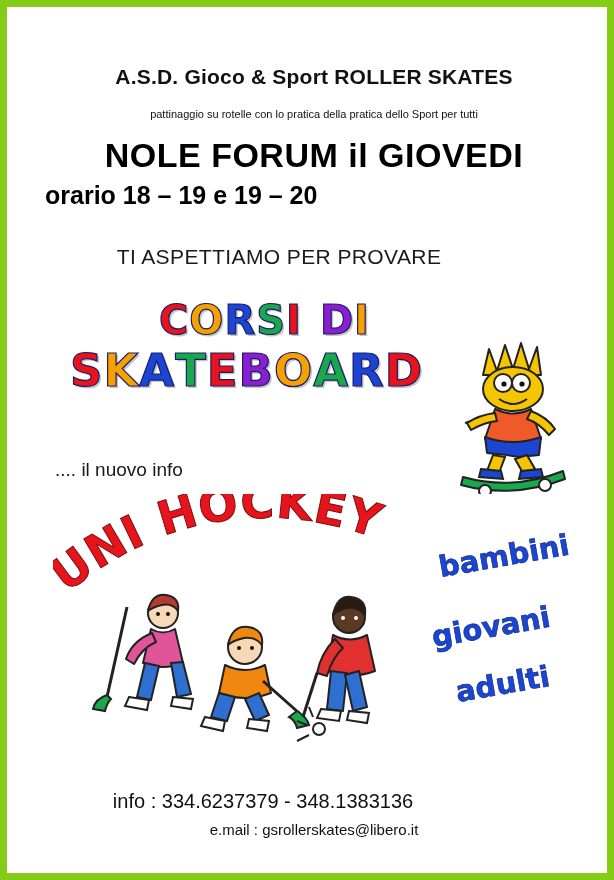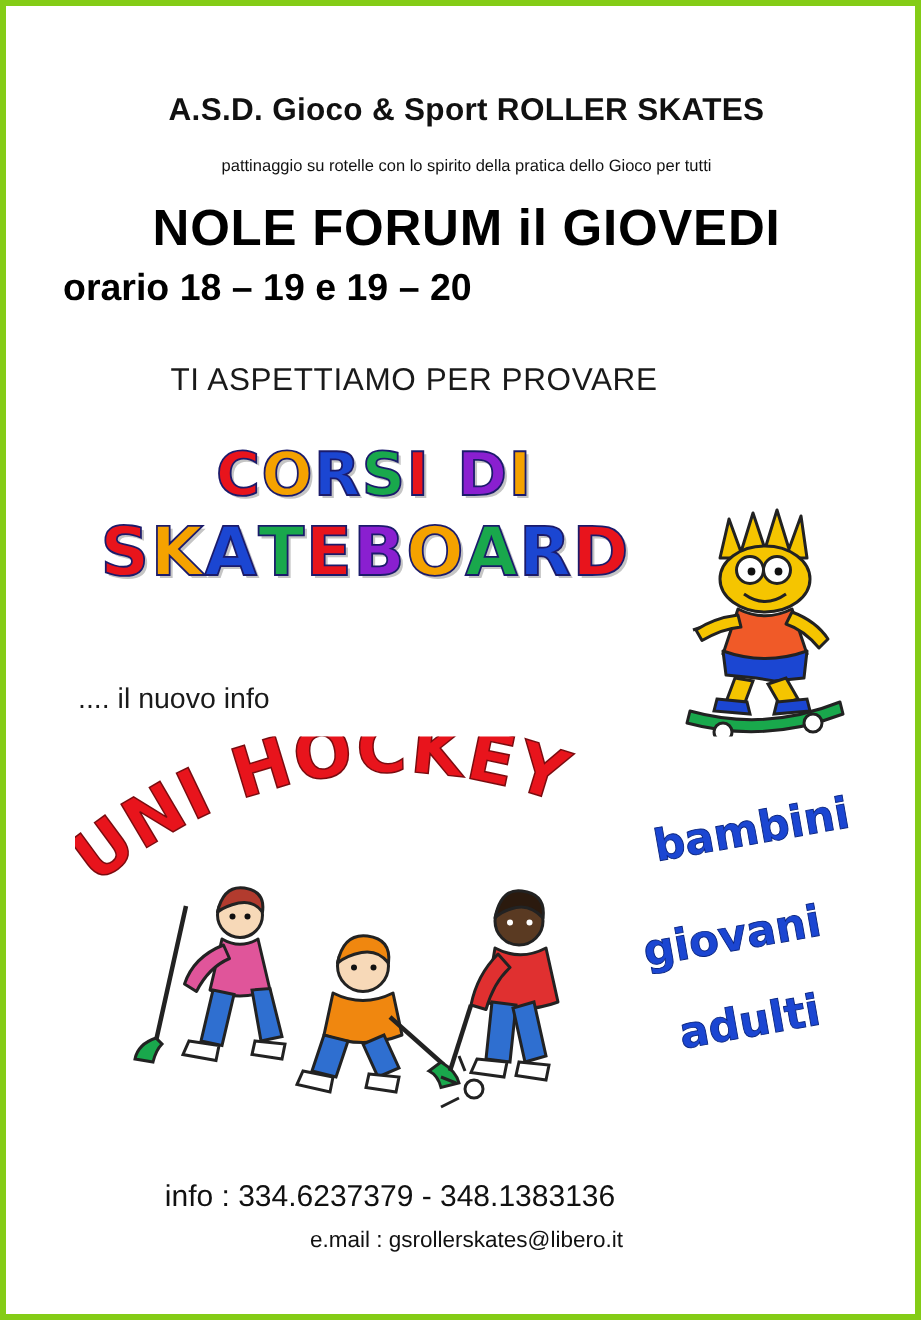--- a/index.html
+++ b/index.html
@@ -8,21 +8,21 @@
     background: #ffffff;
   }
   body {
     font-family: "Liberation Sans", sans-serif;
   }
   #poster {
     position: relative;
     width: 614px;
     height: 880px;
     background: #ffffff;
-    border: 4px solid #84cc16;
+    border: 7px solid #84cc16;
     box-sizing: border-box;
     overflow: hidden;
   }
 
   
   .club-name {
     position: absolute;
     top: 58px;
     left: 0;
     width: 614px;
@@ -81,21 +81,21 @@
     position: absolute;
     font-weight: bold;
     font-family: "DejaVu Sans", sans-serif;
     white-space: nowrap;
   }
   .wordart span {
     display: inline-block;
   }
   #corsi-di {
     top: 290px;
-    left: 140px;
+    left: 152px;
     font-size: 40px;
     letter-spacing: 1px;
   }
   #skateboard {
     top: 337px;
     left: 63px;
     font-size: 45px;
     letter-spacing: 1px;
     text-align: center;
   }
@@ -169,21 +169,21 @@
   #hockey-illustration { top: 570px; left: 60px; width: 340px; height: 180px; }
 </style>
 </head>
 <body>
 
 <div id="poster">
 
   <div class="club-name">A.S.D. Gioco &amp; Sport  ROLLER SKATES</div>
   <div class="club-desc">
     <br>
-    <span>pattinaggio  su rotelle con lo spirito della pratica dello Gioco per tutti</span>
+    <span>pattinaggio  su rotelle con lo pratica della pratica dello Sport per tutti</span>
   </div>
 
   <div class="venue-line">NOLE FORUM  il  GIOVEDI</div>
   <div class="time-line">orario  18 – 19    e    19 – 20</div>
   <div class="invite-line">TI ASPETTIAMO  PER PROVARE</div>
 
   <div class="wordart" id="corsi-di"><span class="wa-letter" style="color: rgb(232, 20, 28);">C</span><span class="wa-letter" style="color: rgb(245, 162, 0);">O</span><span class="wa-letter" style="color: rgb(27, 70, 210);">R</span><span class="wa-letter" style="color: rgb(25, 168, 76);">S</span><span class="wa-letter" style="color: rgb(232, 20, 28);">I</span><span class="wa-letter" style="width: 18px;">&nbsp;</span><span class="wa-letter" style="color: rgb(138, 31, 208);">D</span><span class="wa-letter" style="color: rgb(245, 162, 0);">I</span></div>
   <div class="wordart" id="skateboard"><span class="wa-letter" style="color: rgb(232, 20, 28);">S</span><span class="wa-letter" style="color: rgb(245, 162, 0);">K</span><span class="wa-letter" style="color: rgb(27, 70, 210);">A</span><span class="wa-letter" style="color: rgb(25, 168, 76);">T</span><span class="wa-letter" style="color: rgb(232, 20, 28);">E</span><span class="wa-letter" style="color: rgb(138, 31, 208);">B</span><span class="wa-letter" style="color: rgb(245, 162, 0);">O</span><span class="wa-letter" style="color: rgb(25, 168, 76);">A</span><span class="wa-letter" style="color: rgb(27, 70, 210);">R</span><span class="wa-letter" style="color: rgb(232, 20, 28);">D</span></div>
 
   <div class="illus" id="bart-illustration">

